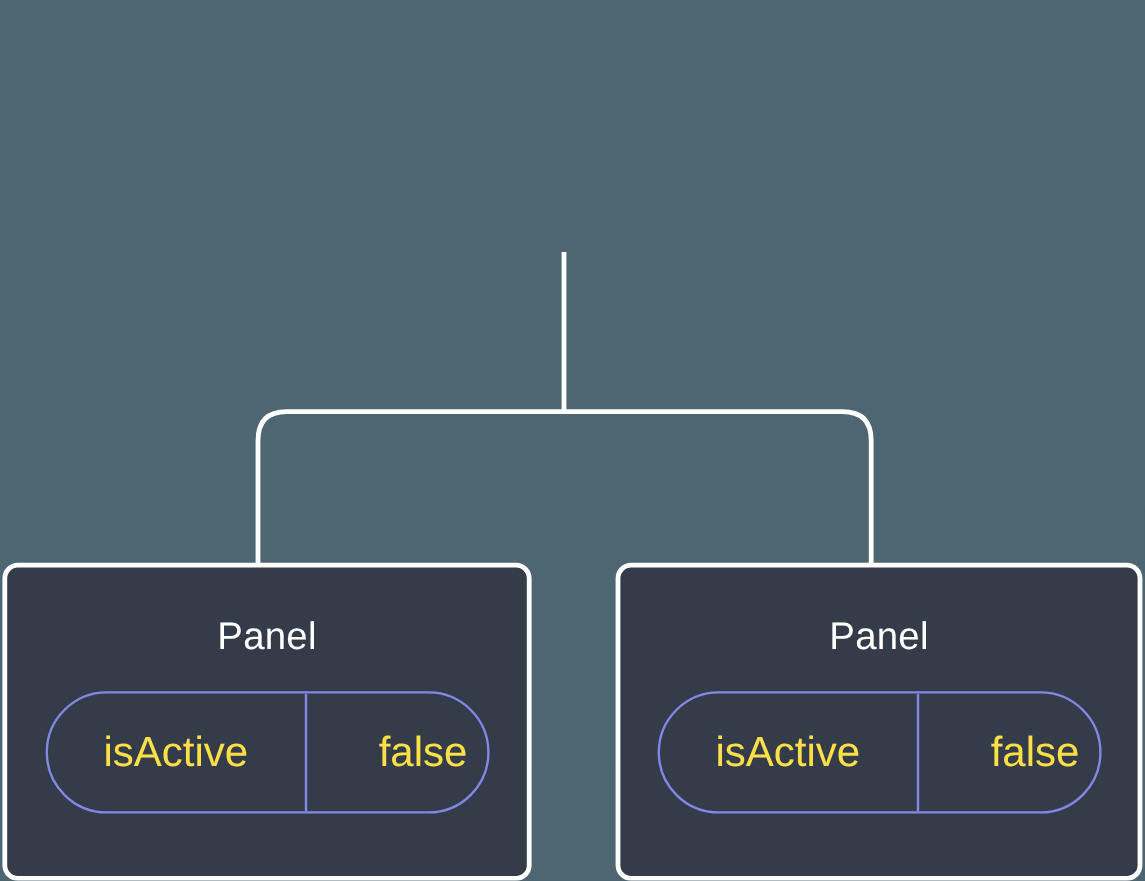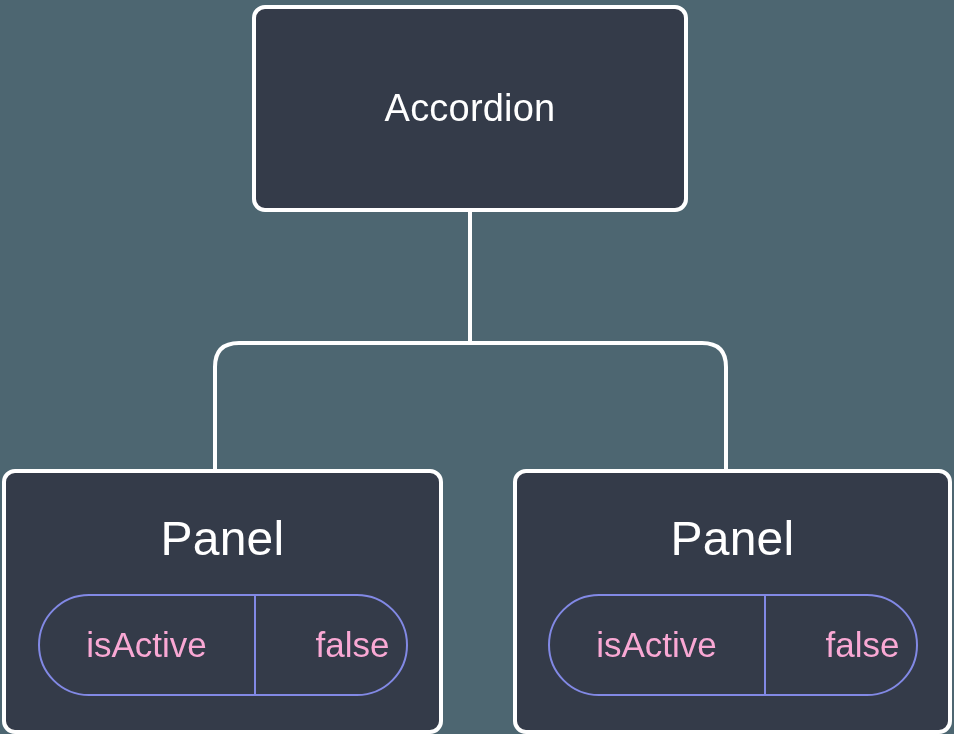--- a/index.html
+++ b/index.html
@@ -61,21 +61,21 @@
   }
 
   .node-panel {
     top: 469px;
     height: 265px;
     justify-content: flex-start;
     padding-top: 40px;
     box-sizing: border-box;
   }
   .node-panel .node-title {
-    font-size: 48px;
+    font-size: 32px;
   }
 
   .node-panel-left {
     left: 2px;
     width: 441px;
   }
   .node-panel-right {
     left: 513px;
     width: 439px;
   }
@@ -95,21 +95,21 @@
     width: 370px;
   }
   .pill-right {
     width: 370px;
   }
 
   .pill-cell {
     display: flex;
     align-items: center;
     justify-content: center;
-    color: #f9a8d4;
+    color: #fde047;
     font-size: 35px;
     font-weight: 400;
     white-space: nowrap;
     box-sizing: border-box;
   }
   .pill-key {
     flex: 0 0 214px;
     padding: 0 10px;
   }
   .pill-divider {
@@ -129,23 +129,20 @@
 <div id="canvas">
 
   <svg id="edges" viewBox="0 0 954 734" width="954" height="734" fill="none">
 
     <path d="M470,210 L470,343" stroke="#ffffff" stroke-width="4" stroke-linecap="butt"></path>
 
     <path d="M470,343 L239,343 Q215,343 215,367 L215,471" stroke="#ffffff" stroke-width="4" stroke-linecap="butt" stroke-linejoin="round"></path>
     <path d="M470,343 L702,343 Q726,343 726,367 L726,471" stroke="#ffffff" stroke-width="4" stroke-linecap="butt" stroke-linejoin="round"></path>
   </svg>
 
-  <div class="node node-root">
-    <div class="node-title">Accordion</div>
-  </div>
 
   <div class="node node-panel node-panel-left">
     <div class="node-title">Panel</div>
 
     <div class="pill pill-left">
       <div class="pill-cell pill-key">isActive</div>
       <div class="pill-divider"></div>
       <div class="pill-cell pill-val">false</div>
     </div>
   </div>

